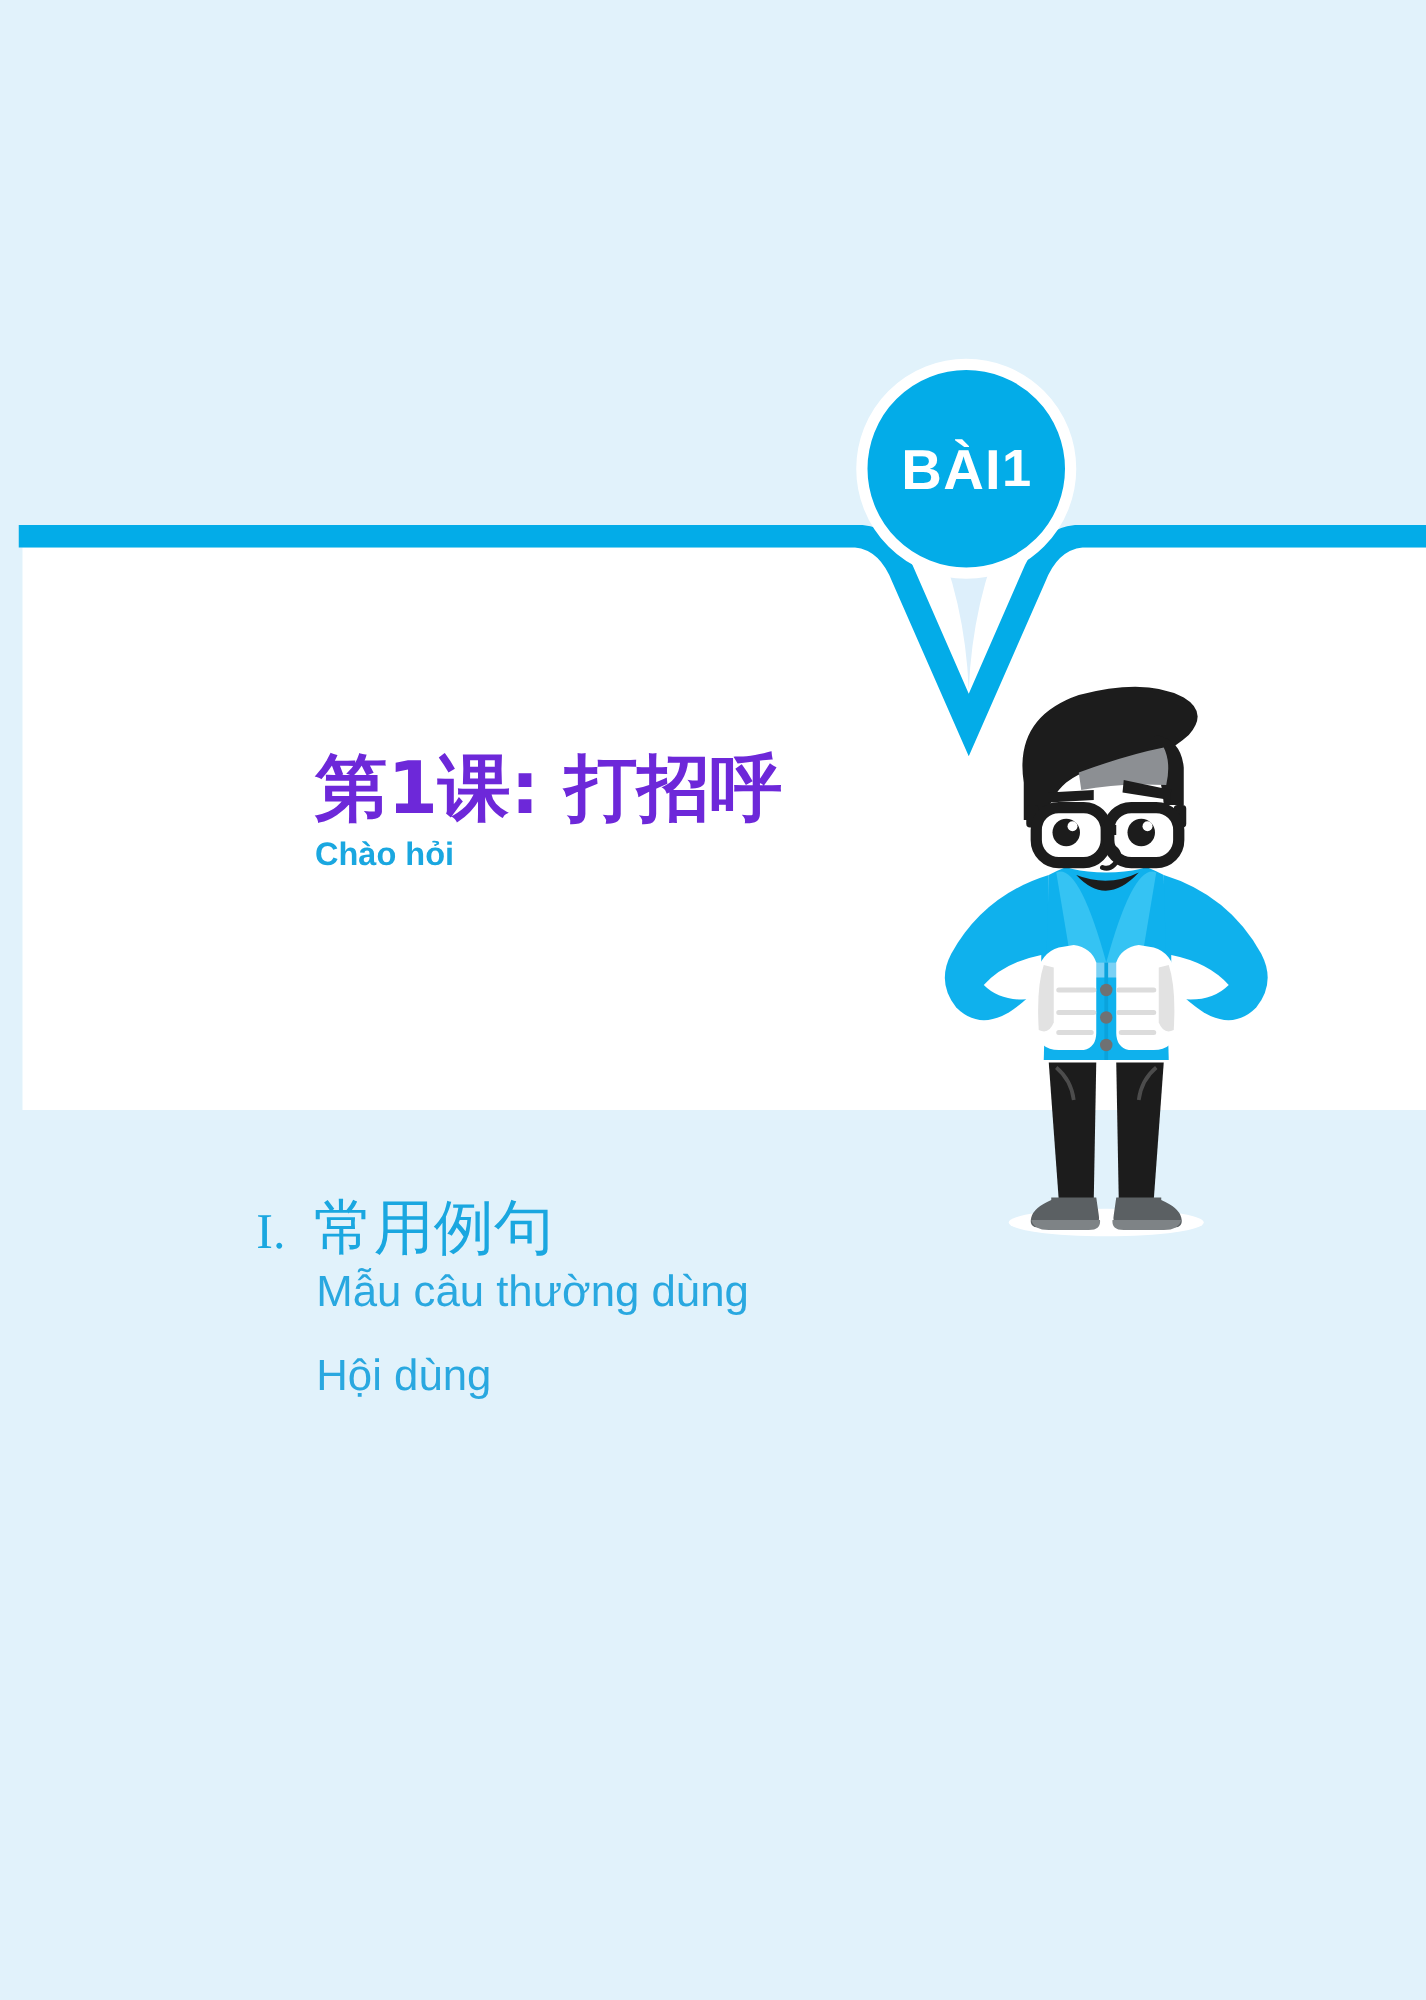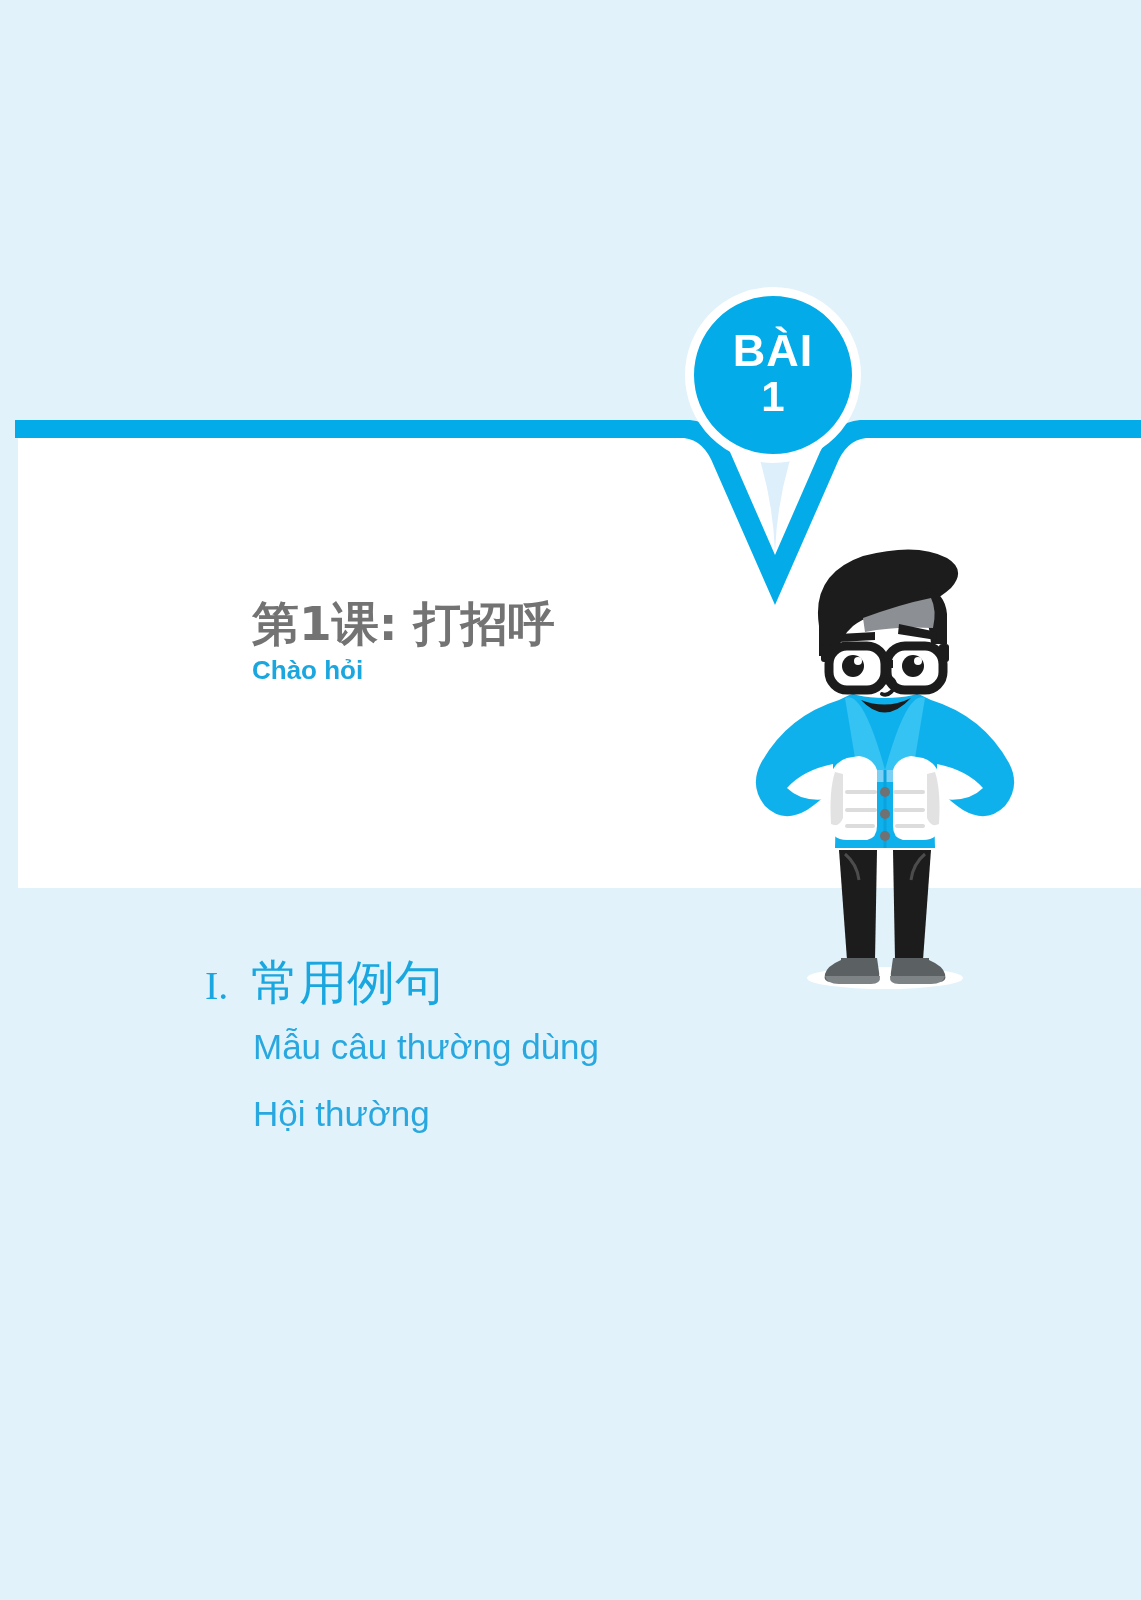--- a/index.html
+++ b/index.html
@@ -37,21 +37,21 @@
     position: absolute;
     left: 685px;
     top: 287px;
     width: 176px;
     height: 176px;
     border-radius: 50%;
     background: #03ace8;
     border: 9px solid #ffffff;
     box-sizing: border-box;
     display: flex;
-    flex-direction: column;
+    flex-direction: row;
     align-items: center;
     justify-content: center;
     z-index: 6;
   }
   #lesson-badge .badge-word {
     color: #ffffff;
     font-weight: bold;
     font-size: 45px;
     line-height: 1;
     letter-spacing: 1px;
@@ -64,23 +64,23 @@
   }
 
   
   #title-block {
     position: absolute;
     left: 252px;
     top: 596px;
     z-index: 4;
   }
   #lesson-title-zh {
-    color: #737373;
-    font-weight: bold;
-    font-size: 47px;
+    color: #6d28d9;
+    font-weight: bold;
+    font-size: 58px;
     line-height: 1.18;
     white-space: nowrap;
     font-family: "DejaVu Sans", "Liberation Sans", sans-serif;
   }
   #lesson-title-vi {
     color: #1aa7e0;
     font-weight: bold;
     font-size: 26px;
     line-height: 1.2;
     margin-top: 4px;
@@ -109,21 +109,21 @@
   .content-zh {
     font-family: "DejaVu Sans", "Liberation Sans", sans-serif;
     font-size: 48px;
     line-height: 1;
   }
   .content-vi {
     color: #29a8e0;
     font-size: 35px;
     line-height: 1.1;
     margin-left: 48px;
-    margin-top: 22px;
+    margin-top: 9px;
     font-weight: 300;
   }
 
   
   #character-illustration {
     position: absolute;
     left: 735px;
     top: 548px;
     width: 300px;
     height: 445px;
@@ -173,21 +173,21 @@
 
     <div class="content-entry">
       <div class="content-main-row">
         <span class="content-numeral">I.</span>
         <span class="content-zh">常用例句</span>
       </div>
       <div class="content-vi">Mẫu câu thường dùng</div>
     </div>
 
     <div class="content-entry">
-      <div class="content-vi">Hội thường</div>
+      <div class="content-vi">Hội dùng</div>
     </div>
 
   </div>
 
   <div id="character-illustration">
     <svg viewBox="0 0 300 445" width="300" height="445" aria-hidden="true">
 
       <ellipse cx="150" cy="430" rx="78" ry="11" fill="#ffffff"></ellipse>
 
       <path d="M104 302 L142 302 L140 412 L112 412 Z" fill="#1c1c1c"></path>

